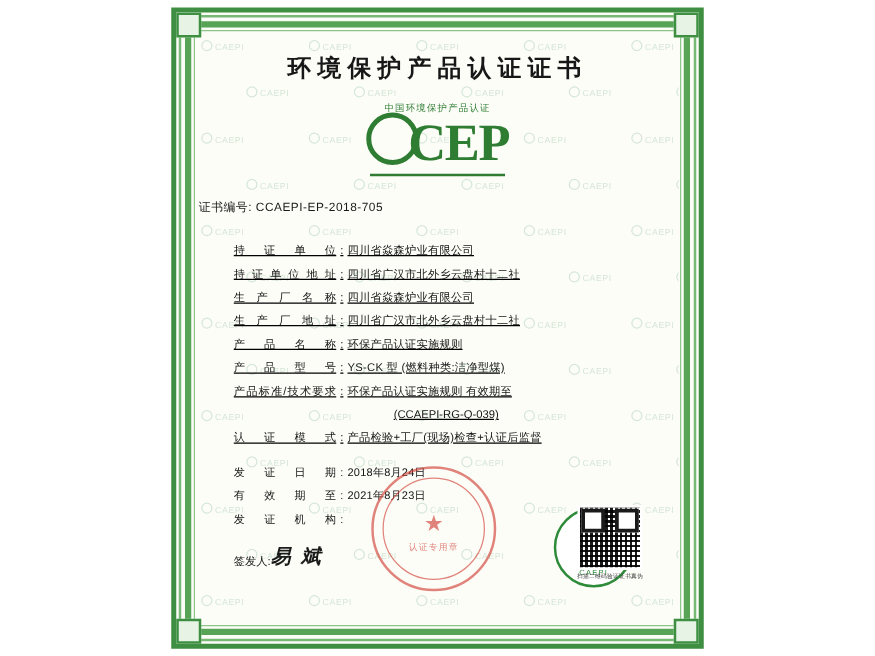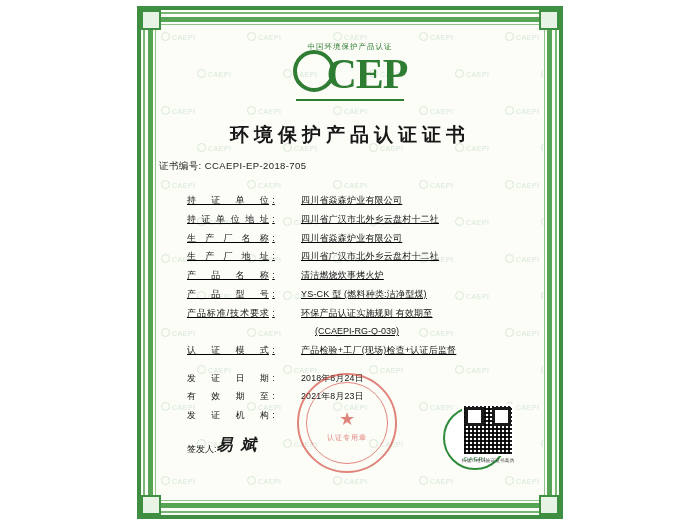--- a/index.html
+++ b/index.html
@@ -175,21 +175,20 @@
     color: #141414;
     letter-spacing: .2px;
   }
   .field-colon {
     flex: 0 0 9px;
     text-align: center;
   }
   .field-value {
     flex: 1 1 auto;
     letter-spacing: .2px;
-    margin-left: 23px;
   }
   .rule-row {
     margin: 3px 0 9px 0;
     text-align: center;
     font-size: 9px;
     color: #141414;
   }
 
   #fields-lower {
     margin: 16px 0 0 0;
@@ -393,30 +392,30 @@
         <span class="wm" style="left: 384px; top: 413px;"><span class="wm-ring"></span>CAEPI</span>
         <span class="wm" style="left: 4px; top: 450px;"><span class="wm-ring"></span>CAEPI</span>
         <span class="wm" style="left: 90px; top: 450px;"><span class="wm-ring"></span>CAEPI</span>
         <span class="wm" style="left: 176px; top: 450px;"><span class="wm-ring"></span>CAEPI</span>
         <span class="wm" style="left: 262px; top: 450px;"><span class="wm-ring"></span>CAEPI</span>
         <span class="wm" style="left: 348px; top: 450px;"><span class="wm-ring"></span>CAEPI</span>
       </div>
 
     <div id="cert-content">
 
+      <div id="cert-title">环境保护产品认证证书</div>
+
       <div id="cep-logo-wrap">
         <div id="cep-arc-text">中国环境保护产品认证</div>
         <div id="cep-mark">
           <span class="cep-ring"></span><span>CEP</span>
         </div>
         <div id="cep-underline"></div>
       </div>
 
-      <div id="cert-title">环境保护产品认证证书</div>
-
       <div id="cert-number-line">
         <span>证书编号:</span>
         <span>CCAEPI-EP-2018-705</span>
       </div>
 
       <div id="fields">
 
         <div class="field-row">
           <span class="field-label">持证单位</span>
           <span class="field-colon">:</span>
@@ -437,21 +436,21 @@
 
         <div class="field-row">
           <span class="field-label">生产厂地址</span>
           <span class="field-colon">:</span>
           <span class="field-value">四川省广汉市北外乡云盘村十二社</span>
         </div>
 
         <div class="field-row">
           <span class="field-label">产品名称</span>
           <span class="field-colon">:</span>
-          <span class="field-value">清洁燃烧炊事烤火炉</span>
+          <span class="field-value">环保产品认证实施规则</span>
         </div>
 
         <div class="field-row">
           <span class="field-label">产品型号</span>
           <span class="field-colon">:</span>
           <span class="field-value">YS-CK 型 (燃料种类:洁净型煤)</span>
         </div>
 
         <div class="field-row">
           <span class="field-label">产品标准/技术要求</span>

